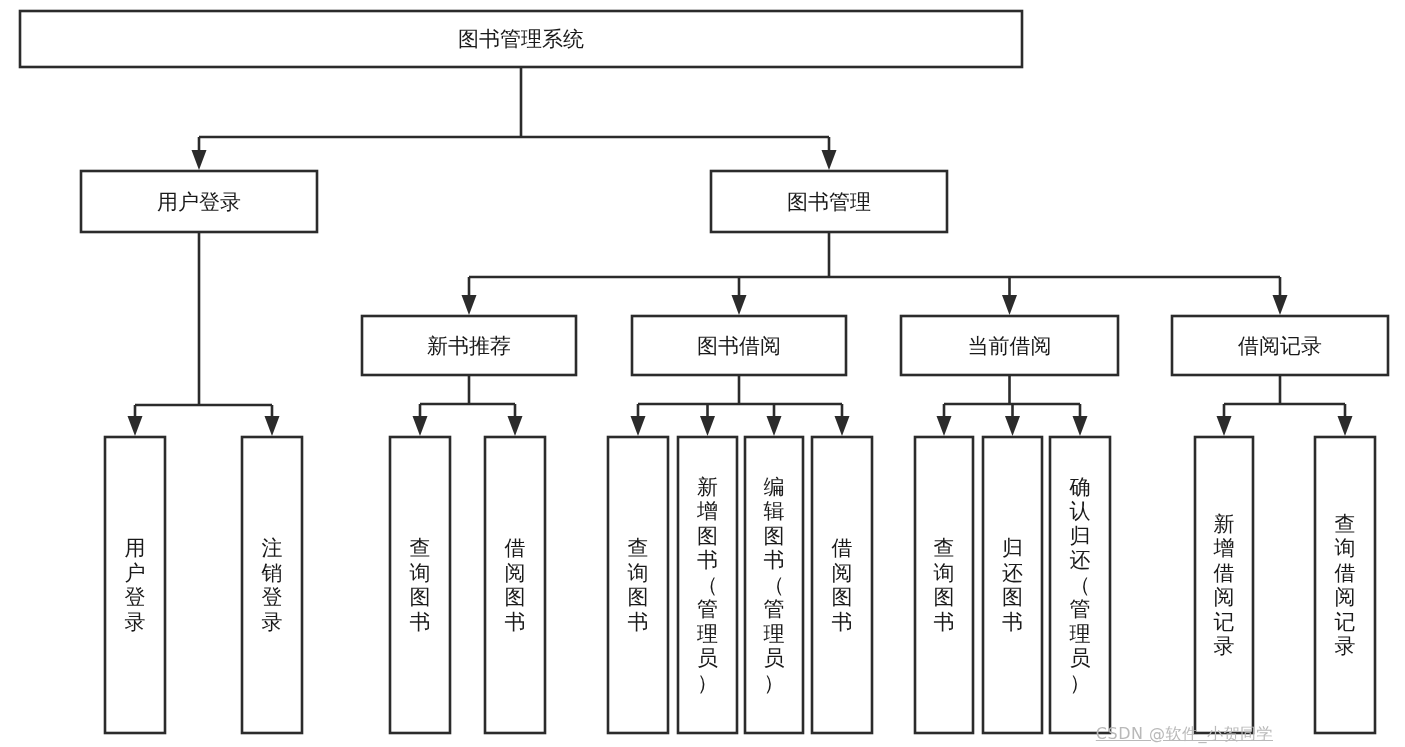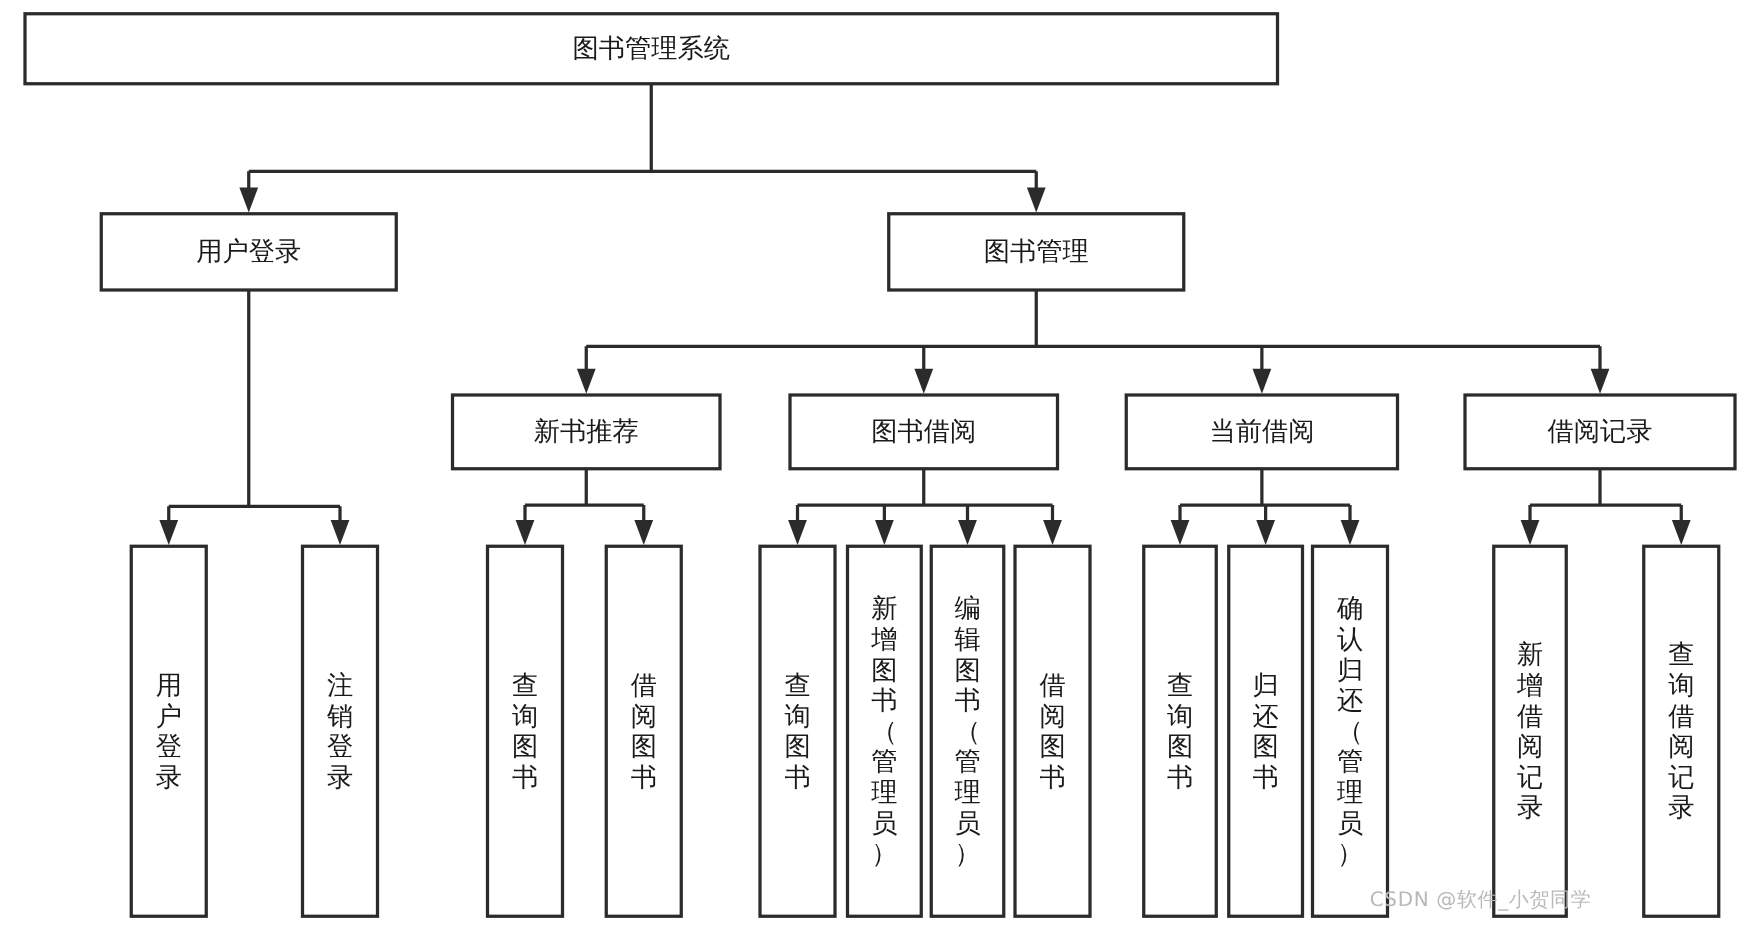--- a/index.html
+++ b/index.html
@@ -50,27 +50,28 @@
     fill: none;
     stroke-linecap: butt;
   }
   .edge-arrow {
     fill: #2b2b2b;
     stroke: none;
   }
   .watermark {
     position: absolute;
     right: 12px;
-    bottom: 16px;
+    bottom: 2px;
     font-family: "DejaVu Sans", "Liberation Sans", sans-serif;
     font-size: 16px;
     color: #b9b9b9;
     letter-spacing: 0.5px;
     white-space: nowrap;
     user-select: none;
+    text-decoration: underline;
   }
 </style>
 </head>
 <body>
 
 <div id="diagram-root">
   <svg class="flow" viewBox="0 0 1405 747" xmlns="http://www.w3.org/2000/svg">
     <g id="edges-layer">
         <g>
           <path d="M 521 67 L 521 137" class="edge-line"></path>

